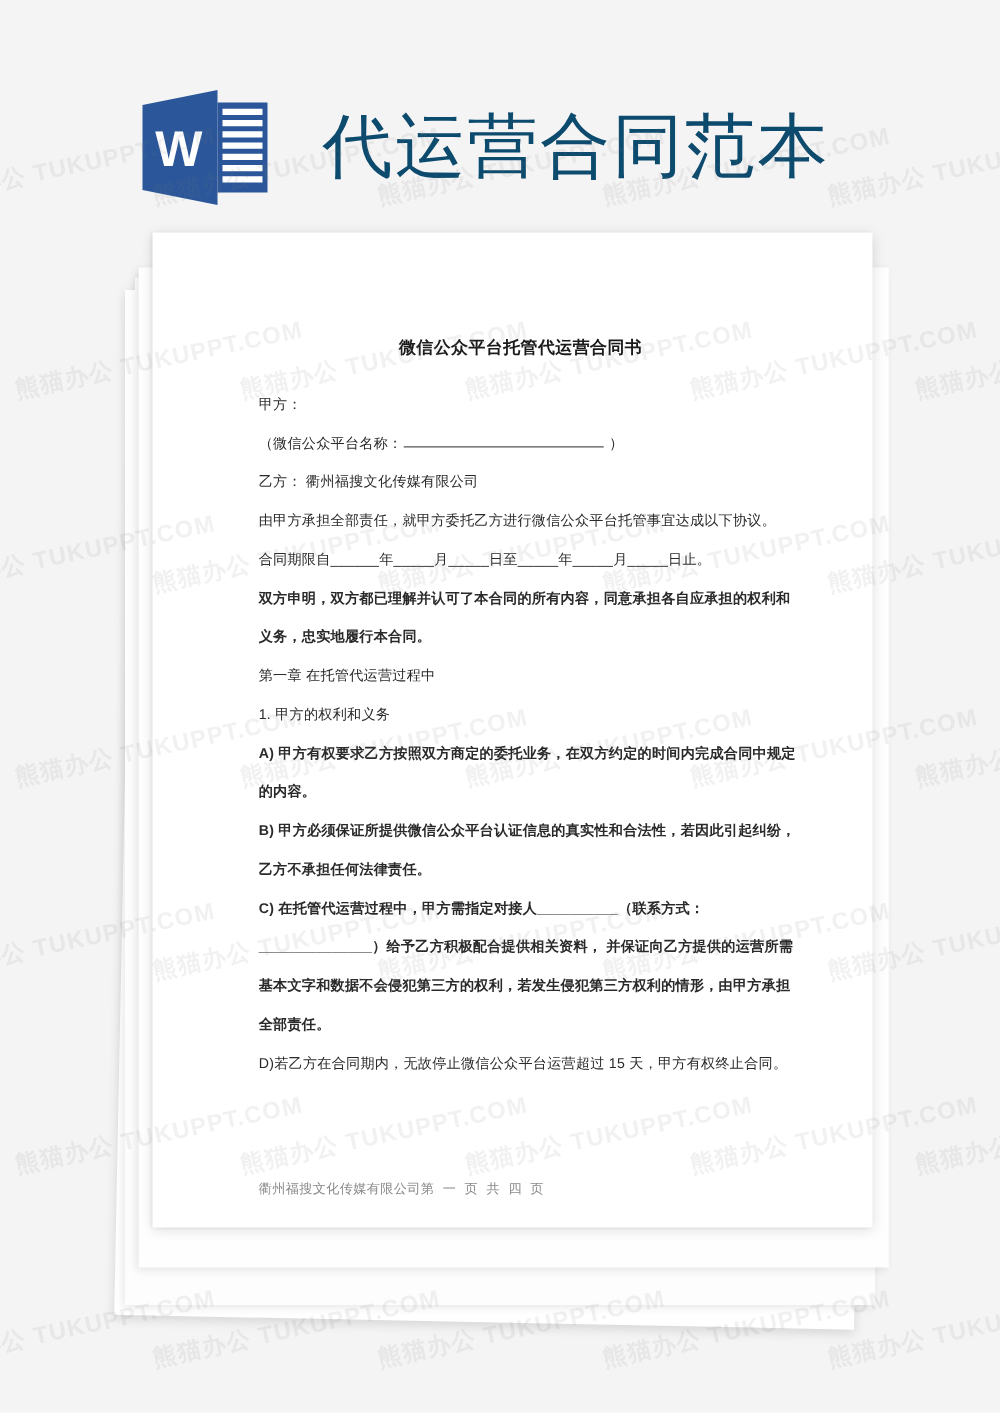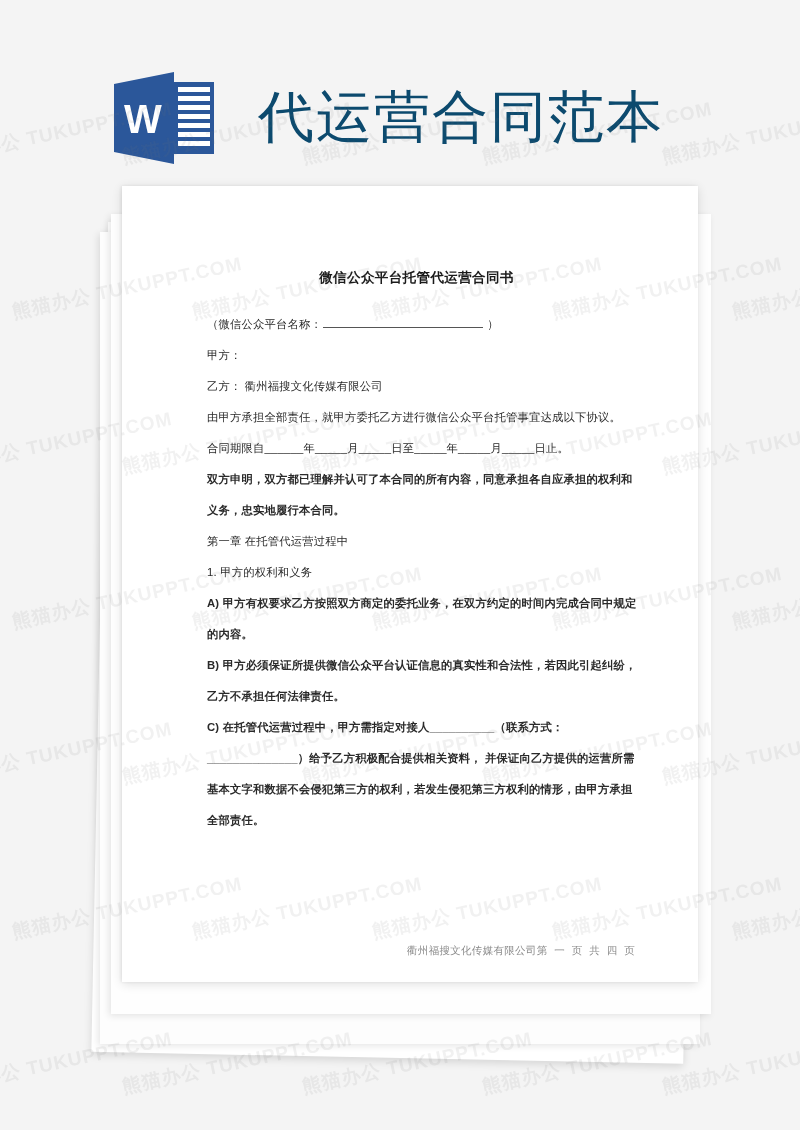--- a/index.html
+++ b/index.html
@@ -163,21 +163,21 @@
   }
   .b-xxl { width: 160px; }
 
   
   .doc-footer {
     position: absolute;
     left: 85px;
     bottom: 24px;
     width: 430px;
     display: flex;
-    justify-content: flex-end;
+    justify-content: flex-start;
     align-items: flex-end;
     border-top: 0;
   }
   .footer-left {
     font-family: "Liberation Serif", "DejaVu Serif", serif;
     font-size: 10.5px;
     color: #8a8a8a;
     letter-spacing: 0.3px;
   }
   .footer-right {
@@ -219,42 +219,43 @@
   <div class="sheet-back2"></div>
   <div class="sheet-back1"></div>
 
   <div class="sheet-main">
     <div class="doc-body">
 
       <div class="doc-title">微信公众平台托管代运营合同书</div>
 
       <div class="doc-lines">
 
+        <div class="p">甲方：</div>
+
         <div class="p"><span>（微信公众平台名称：</span><span class="blank b-xxl"></span><span>  ）</span></div>
 
-        <div class="p">甲方：</div>
-
         <div class="p">乙方：   衢州福搜文化传媒有限公司</div>
 
         <div class="p">由甲方承担全部责任，就甲方委托乙方进行微信公众平台托管事宜达成以下协议。</div>
 
         <div class="p">合同期限自______年_____月_____日至_____年_____月_____日止。</div>
 
         <div class="p wrap">双方申明，双方都已理解并认可了本合同的所有内容，同意承担各自应承担的权利和义务，忠实地履行本合同。</div>
 
         <div class="p">第一章  在托管代运营过程中</div>
 
         <div class="p">1. 甲方的权利和义务</div>
 
         <div class="p wrap">A) 甲方有权要求乙方按照双方商定的委托业务，在双方约定的时间内完成合同中规定的内容。</div>
 
         <div class="p wrap">B) 甲方必须保证所提供微信公众平台认证信息的真实性和合法性，若因此引起纠纷，乙方不承担任何法律责任。</div>
 
         <div class="p wrap">C) 在托管代运营过程中，甲方需指定对接人__________（联系方式：______________）给予乙方积极配合提供相关资料， 并保证向乙方提供的运营所需基本文字和数据不会侵犯第三方的权利，若发生侵犯第三方权利的情形，由甲方承担全部责任。</div>
 
+        <div class="p">D)若乙方在合同期内，无故停止微信公众平台运营超过 15 天，甲方有权终止合同。</div>
 
       </div>
 
       <div class="doc-footer">
         <div class="footer-left">衢州福搜文化传媒有限公司</div>
         <div class="footer-right">第 一 页 共 四 页</div>
       </div>
 
     </div>
   </div>

